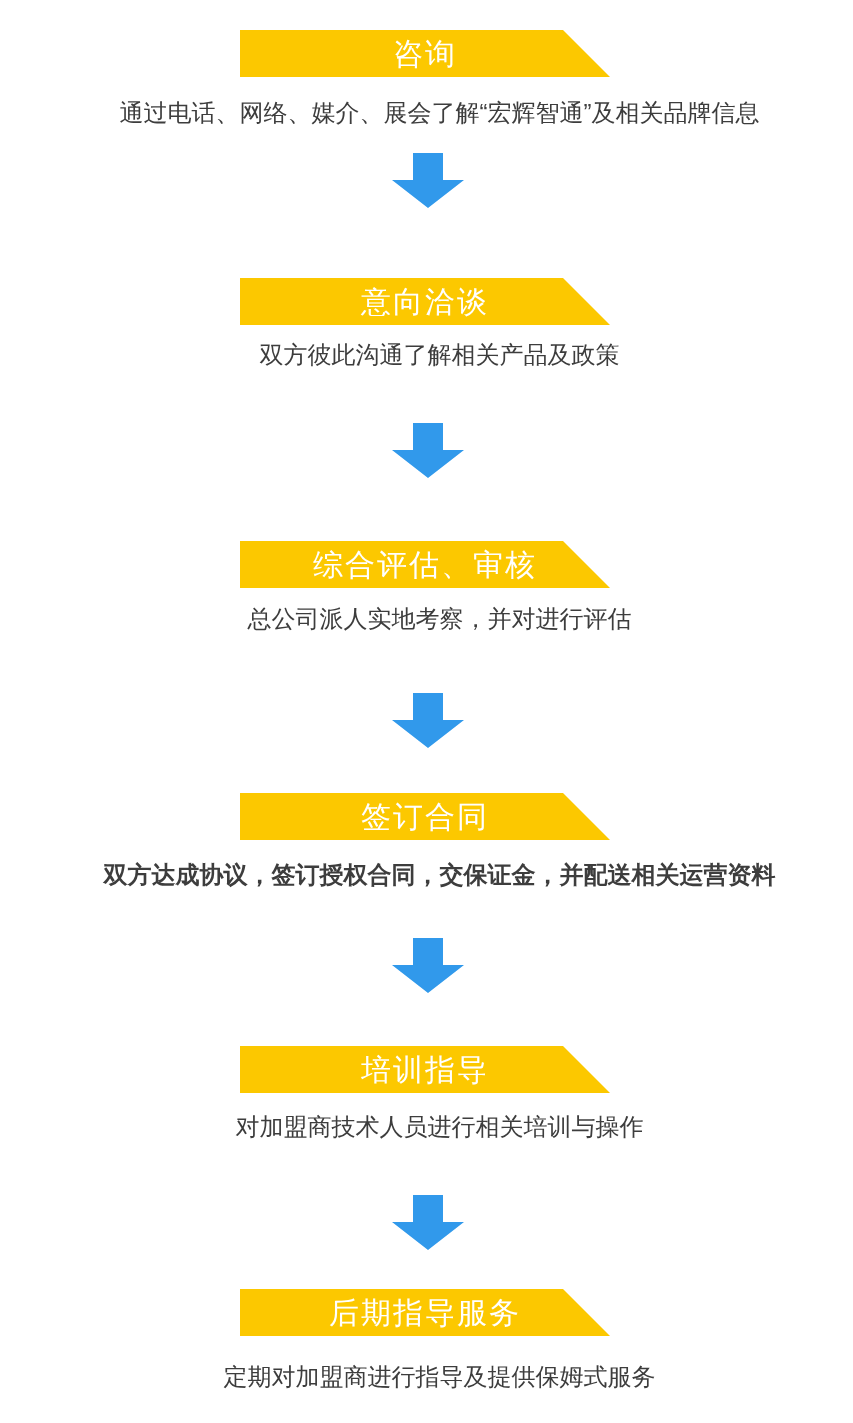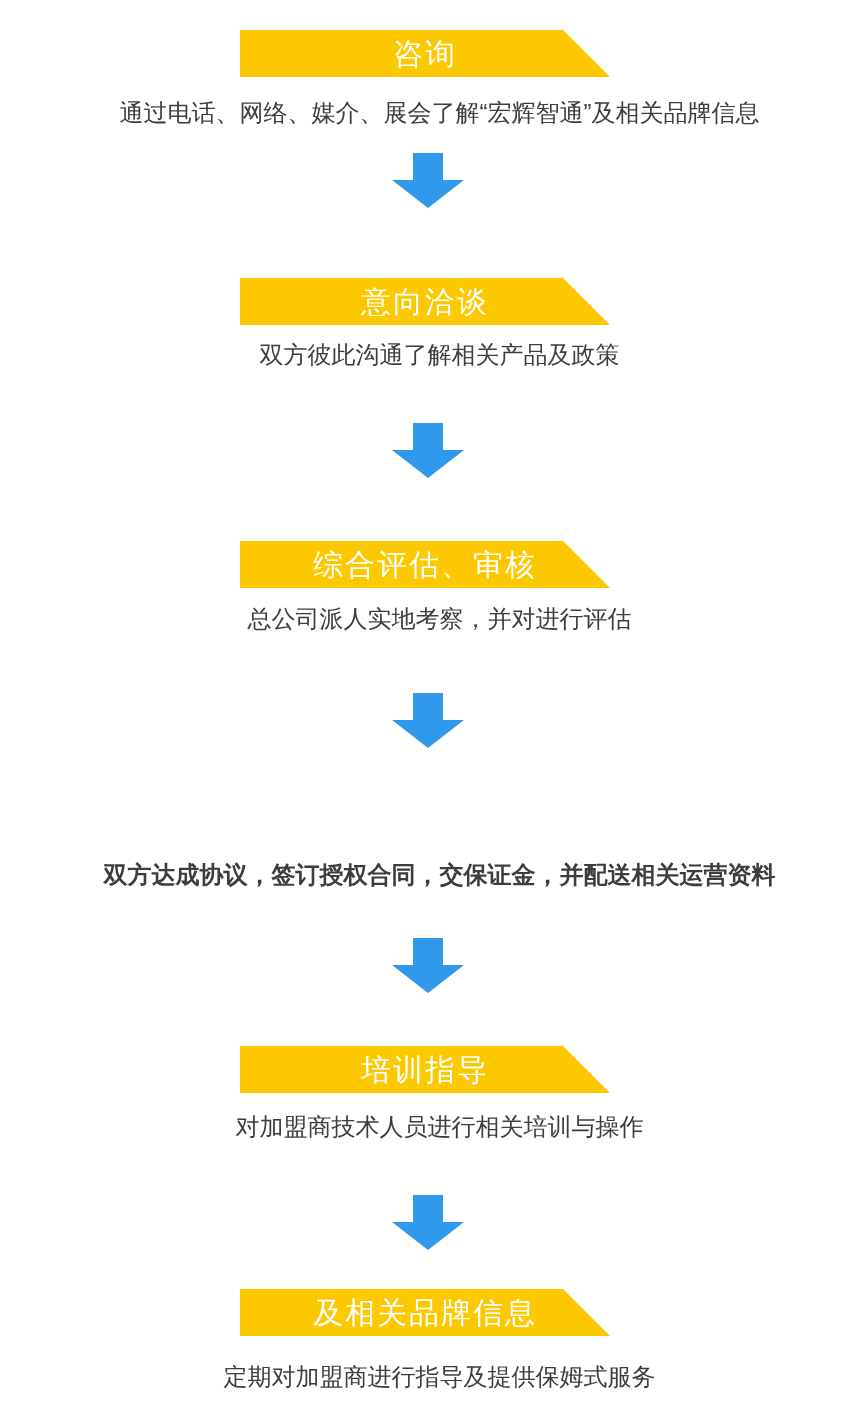--- a/index.html
+++ b/index.html
@@ -73,27 +73,30 @@
   </div>
   <div class="desc d2">双方彼此沟通了解相关产品及政策</div>
   <div class="arrow a2"></div>
 
   <div class="banner b3">
     <span>综合评估、审核</span>
   </div>
   <div class="desc d3">总公司派人实地考察，并对进行评估</div>
   <div class="arrow a3"></div>
 
+  <div class="banner b4">
+    <span>签订合同</span>
+  </div>
   <div class="desc d4">双方达成协议，签订授权合同，交保证金，并配送相关运营资料</div>
   <div class="arrow a4"></div>
 
   <div class="banner b5">
     <span>培训指导</span>
   </div>
   <div class="desc d5">对加盟商技术人员进行相关培训与操作</div>
   <div class="arrow a5"></div>
 
   <div class="banner b6">
-    <span>及相关品牌信息</span>
+    <span>后期指导服务</span>
   </div>
   <div class="desc d6">定期对加盟商进行指导及提供保姆式服务</div>
 
 </div>
 
 </body></html>

